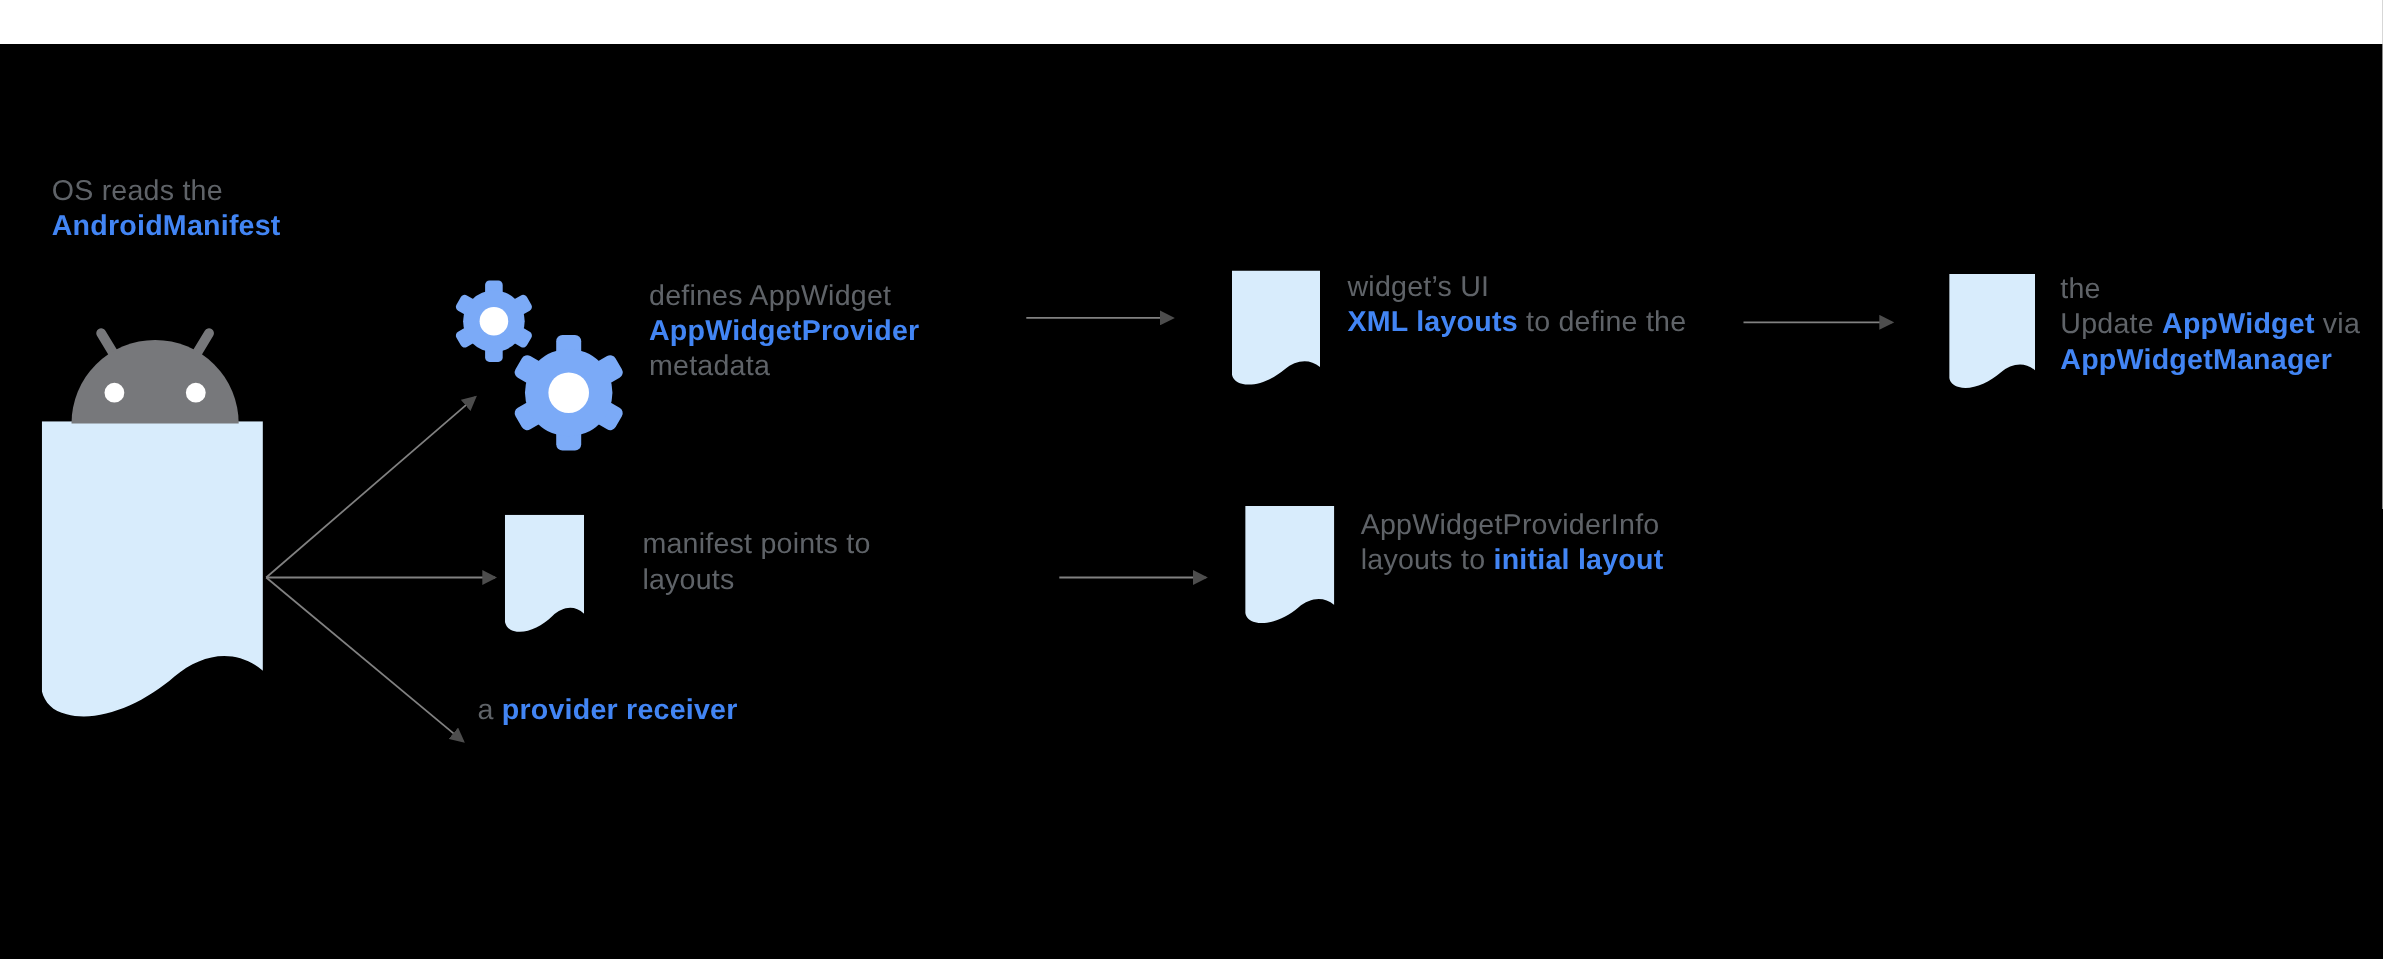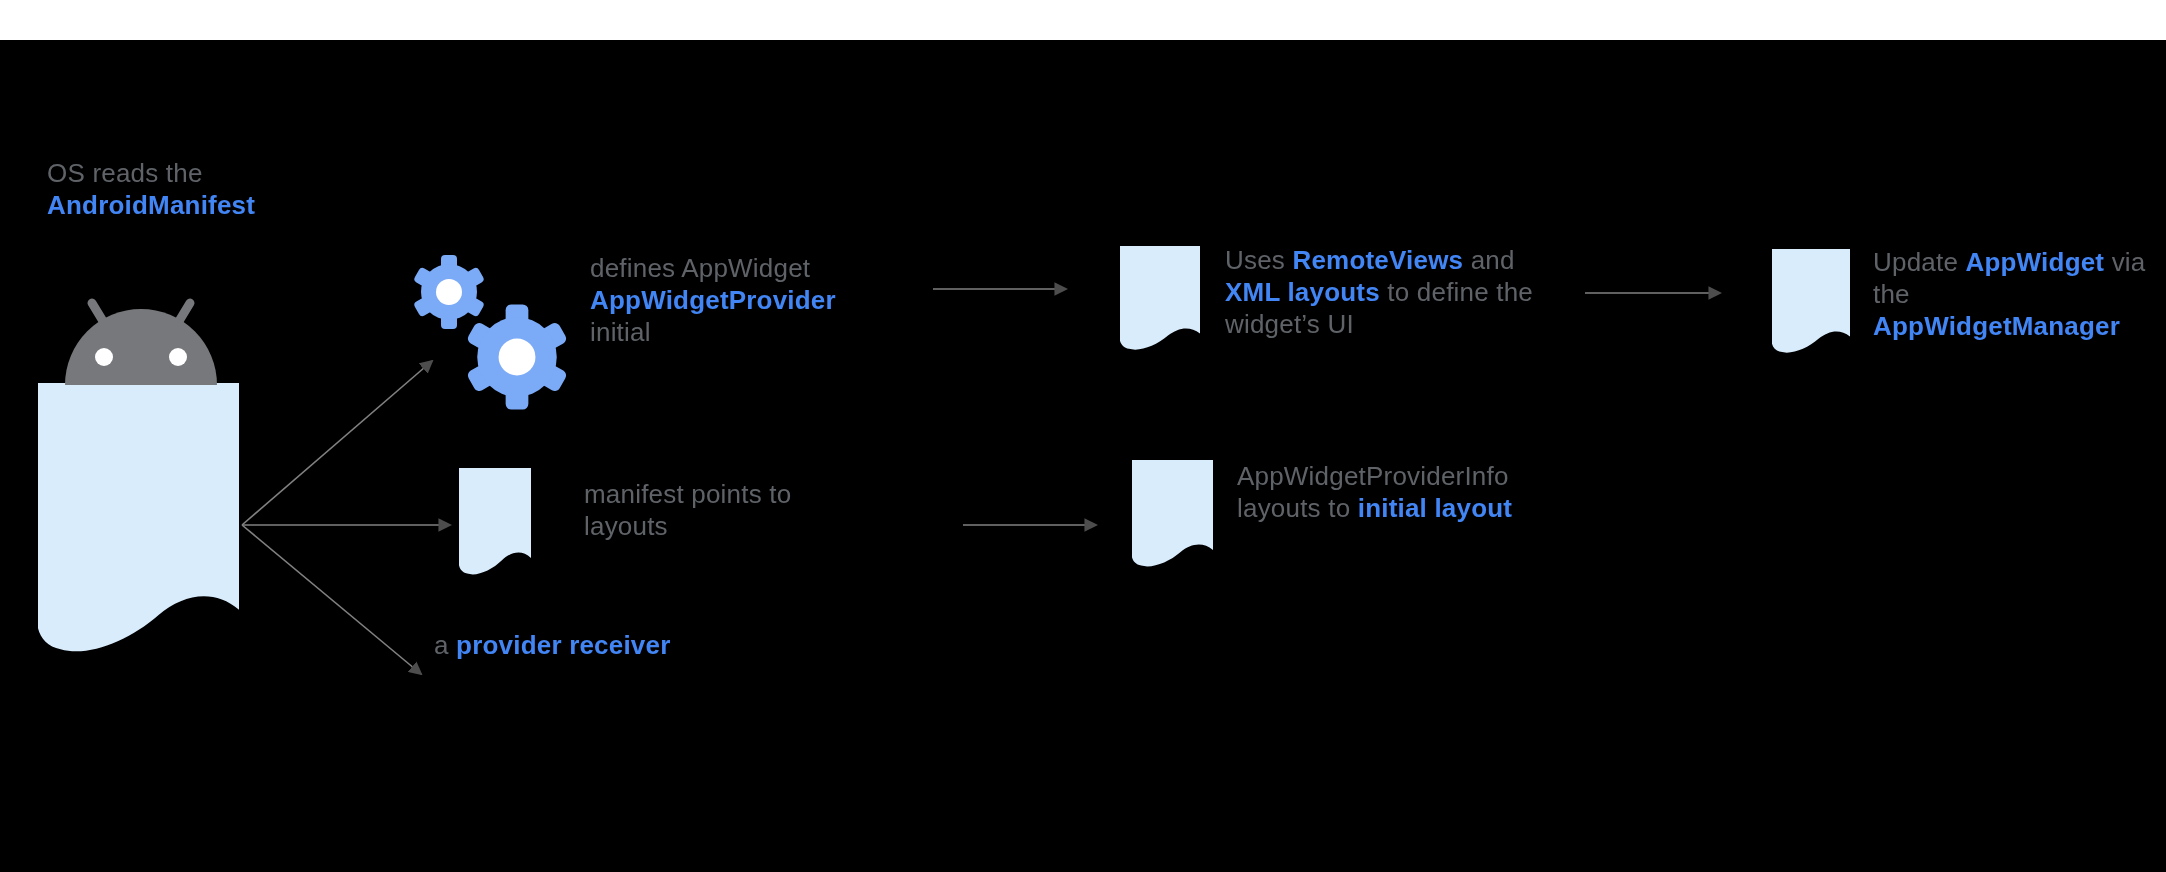--- a/index.html
+++ b/index.html
@@ -93,32 +93,31 @@
   </svg>
 
   <div class="tb" style="left:47px; top:117px;">
       <div class="line"><span class="tx">OS reads the</span></div>
       <div class="line"><span class="lk">AndroidManifest</span></div>
     </div>
 
   <div class="tb" style="left:590px; top:212px;">
       <div class="line"><span class="tx">defines AppWidget</span></div>
       <div class="line"><span class="lk">AppWidgetProvider</span></div>
-      <div class="line"><span class="tx">initial</span></div>
+      <div class="line"><span class="tx">metadata</span></div>
     </div>
 
   <div class="tb" style="left:1225px; top:204px;">
-      <div class="line"><span class="tx">Uses </span><span class="lk">RemoteViews</span><span class="tx"> and</span></div>
+      <div class="line"><span class="tx">widget’s UI</span></div>
       <div class="line"><span class="lk">XML layouts</span><span class="tx"> to define the</span></div>
-      <div class="line"><span class="tx">widget’s UI</span></div>
     </div>
 
   <div class="tb" style="left:1873px; top:206px;">
+      <div class="line"><span class="tx">the</span></div>
       <div class="line"><span class="tx">Update </span><span class="lk">AppWidget</span><span class="tx"> via</span></div>
-      <div class="line"><span class="tx">the</span></div>
       <div class="line"><span class="lk">AppWidgetManager</span></div>
     </div>
 
   <div class="tb" style="left:584px; top:438px;">
       <div class="line"><span class="tx">manifest points to</span></div>
       <div class="line"><span class="tx">layouts</span></div>
     </div>
 
   <div class="tb" style="left:1237px; top:420px;">
       <div class="line"><span class="tx">AppWidgetProviderInfo</span></div>

